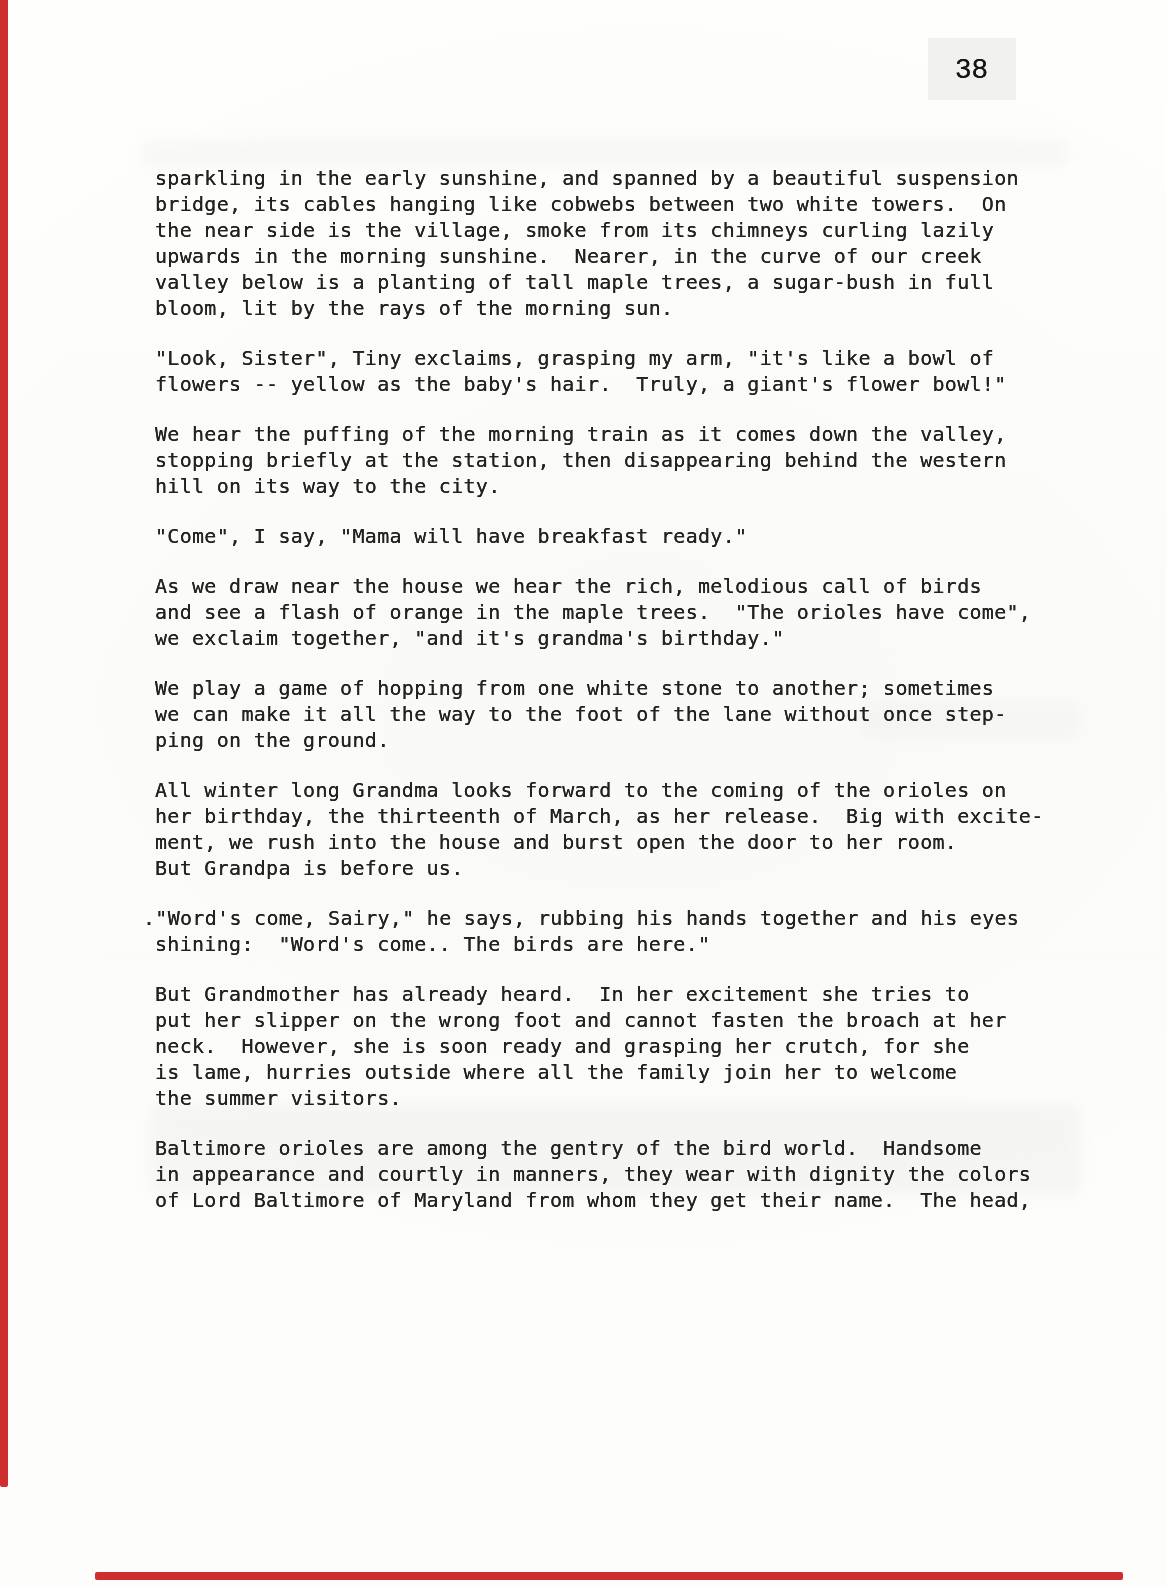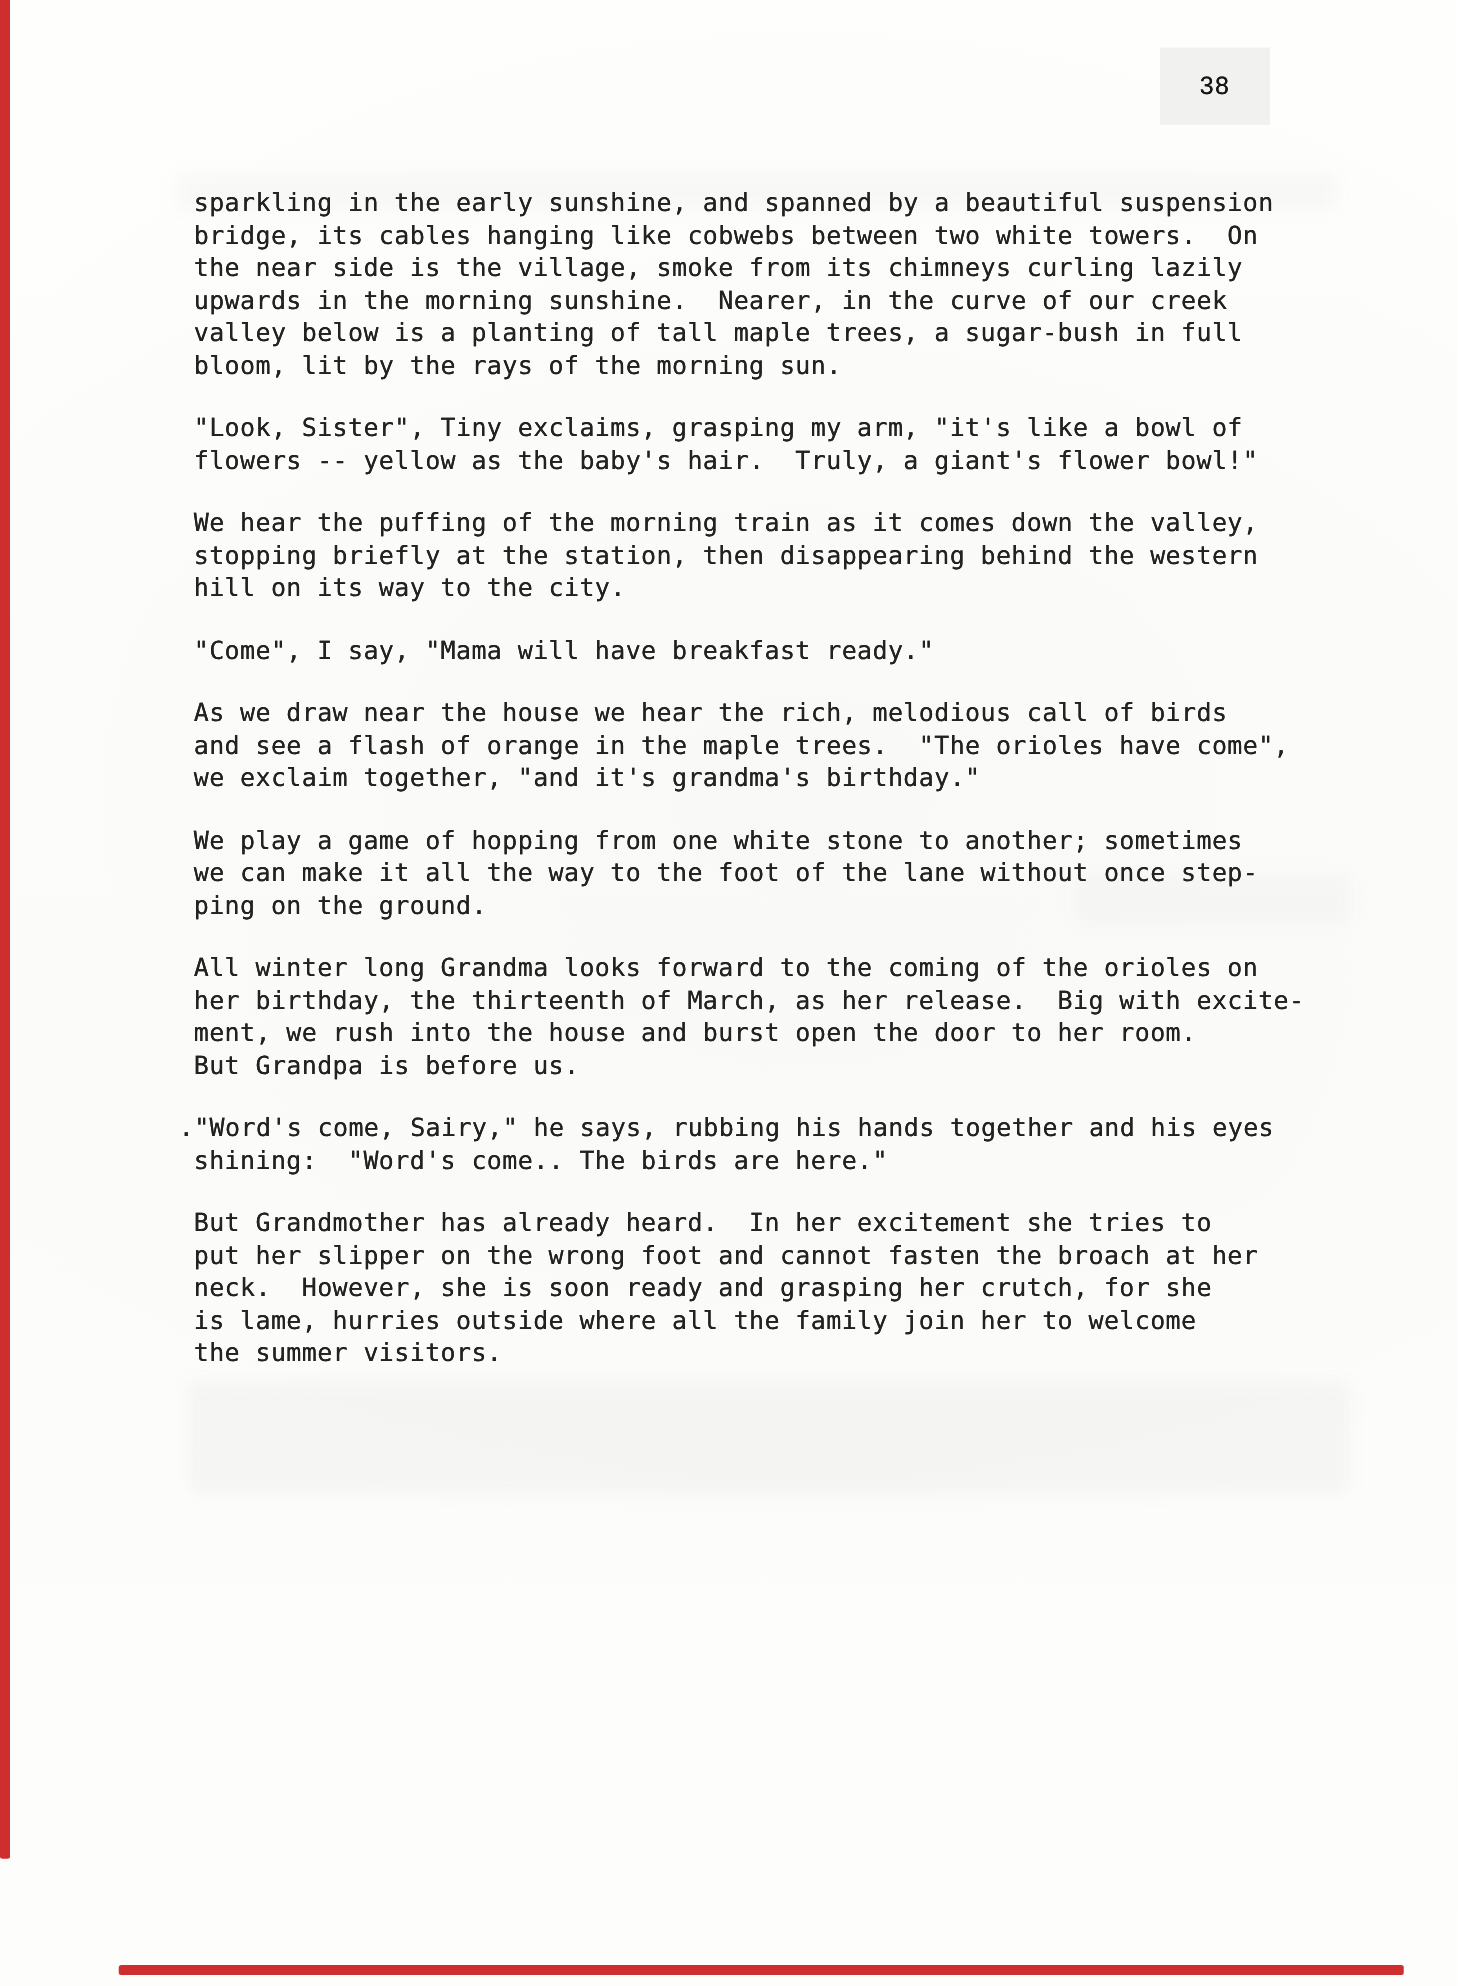--- a/index.html
+++ b/index.html
@@ -43,34 +43,34 @@
     top: 38px;
     width: 88px;
     height: 62px;
     background: #f1f1ef;
     display: flex;
     align-items: center;
     justify-content: center;
   }
   .pagenum {
     font-family: "Liberation Sans", sans-serif;
-    font-size: 20px;
+    font-size: 28px;
     color: #161616;
     letter-spacing: 1px;
     text-shadow: 0 0 0.4px #161616;
   }
   
   .text-block {
     position: absolute;
     left: 155px;
     top: 149px;
     width: 920px;
   }
   .text-block p {
-    margin: 0 0 24px 0;
+    margin: 16px 0 24px 0;
     white-space: pre-wrap;
     font-size: 20px;
     line-height: 26px;
     letter-spacing: 0.3px;
     color: #222220;
     text-shadow: 0 0 0.45px #222220;
   }
   .text-block p.hang-first {
     text-indent: -12px;
   }
@@ -125,15 +125,18 @@
 her birthday, the thirteenth of March, as her release.  Big with excite-
 ment, we rush into the house and burst open the door to her room.
 But Grandpa is before us.</p>
     <p class="hang-first">."Word's come, Sairy," he says, rubbing his hands together and his eyes
 shining:  "Word's come.. The birds are here."</p>
     <p>But Grandmother has already heard.  In her excitement she tries to
 put her slipper on the wrong foot and cannot fasten the broach at her
 neck.  However, she is soon ready and grasping her crutch, for she
 is lame, hurries outside where all the family join her to welcome
 the summer visitors.</p>
+    <p>Baltimore orioles are among the gentry of the bird world.  Handsome
+in appearance and courtly in manners, they wear with dignity the colors
+of Lord Baltimore of Maryland from whom they get their name.  The head,</p>
   </div>
 
 </div>
 
 </body></html>

